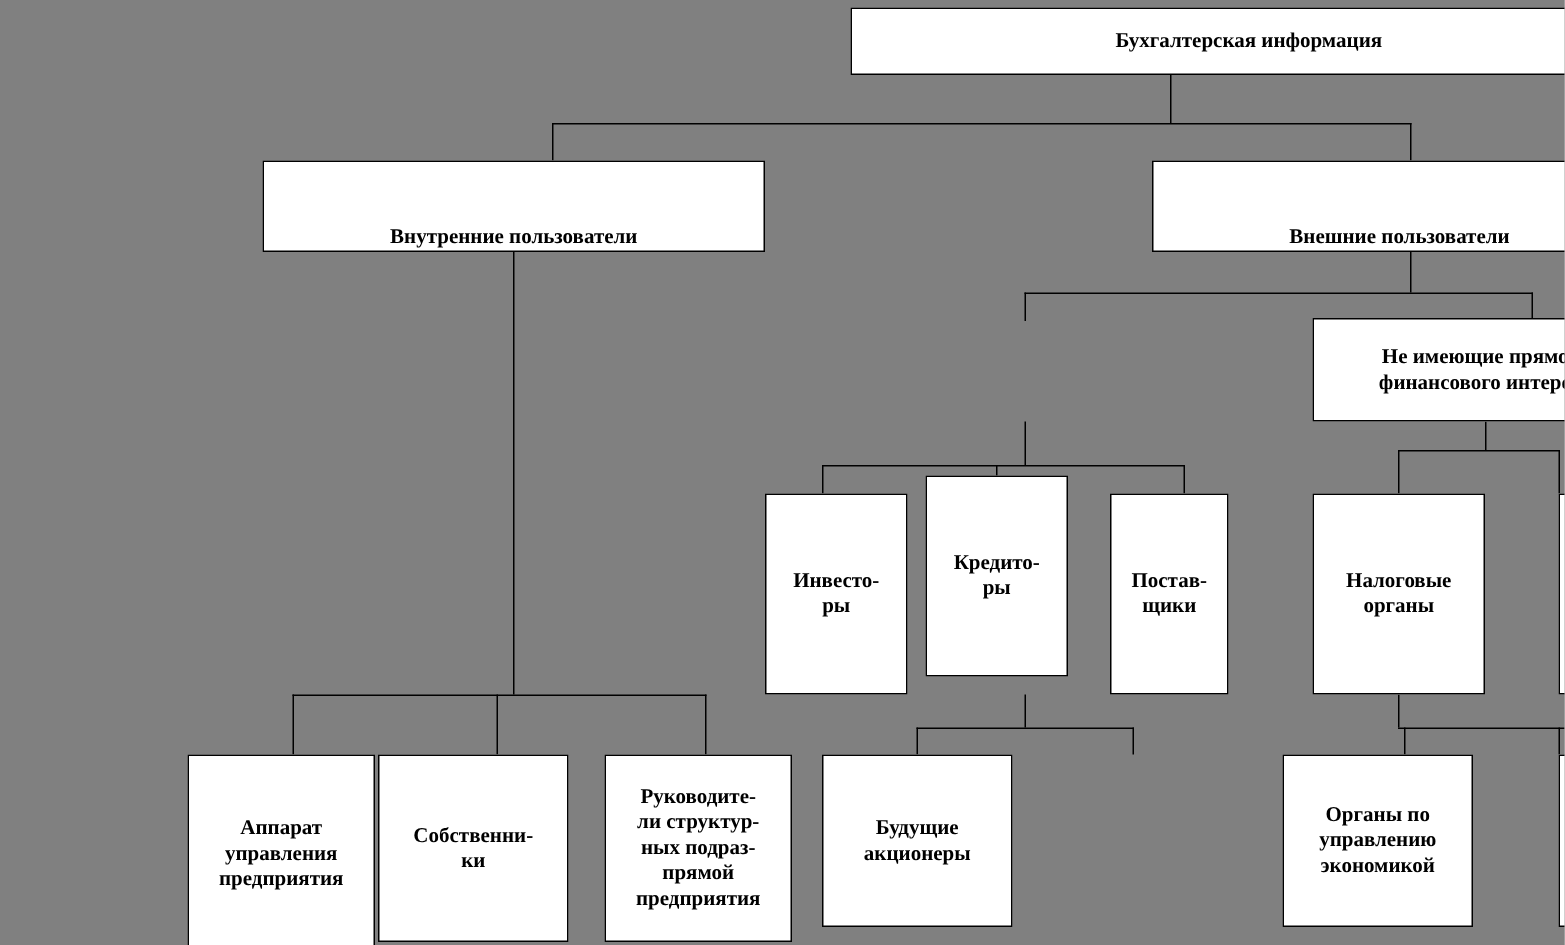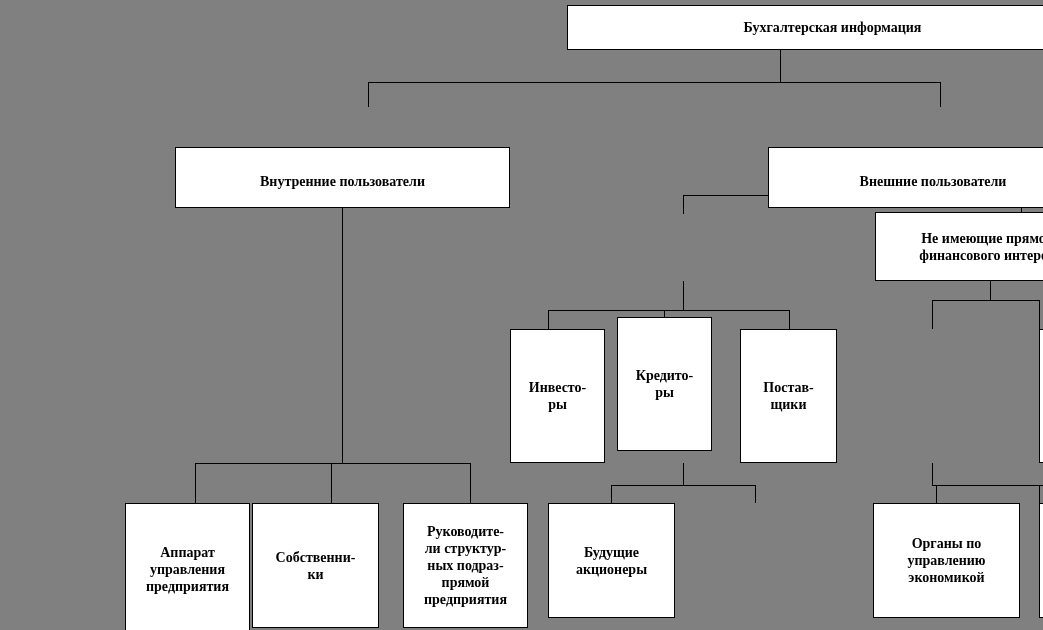--- a/index.html
+++ b/index.html
@@ -15,21 +15,21 @@
   .box {
     position: absolute;
     background: var(--box-fill, #ffffff);
     border: 1px solid var(--line, #000000);
     display: flex;
     align-items: center;
     justify-content: center;
     text-align: center;
     z-index: 2;
   }
-  .box.top { align-items: center; padding-top: 7px; margin-top: 40px; }
+  .box.top { align-items: flex-end; padding-top: 7px; }
   .lbl {
     font-weight: bold;
     font-size: 14px;
     line-height: 17px;
     color: var(--text, #000000);
     white-space: pre-line;
   }
   .hline, .vline { position: absolute; background: var(--line, #000000); z-index: 1; }
   .hline { height: 1px; }
   .vline { width: 1px; }
@@ -97,25 +97,29 @@
   <div class="box" style="left:510px;top:329px;width:95px;height:134px">
     <span class="lbl">Инвесто-
 ры</span>
   </div>
 
   <div class="box" style="left:617px;top:317px;width:95px;height:134px">
     <span class="lbl">Кредито-
 ры</span>
   </div>
 
-  <div class="box" style="left:740px;top:329px;width:97px;height:134px">
+  <div class="box" style="left:740px;top:329px;width:79px;height:134px">
     <span class="lbl">Постав-
 щики</span>
   </div>
 
+  <div class="box" style="left:875px;top:329px;width:115px;height:134px">
+    <span class="lbl">Налоговые
+органы</span>
+  </div>
 
   <div class="box" style="left:1039px;top:329px;width:70px;height:134px">
     <span class="lbl"></span>
   </div>
 
   <div class="box" style="left:125px;top:503px;width:125px;height:133px">
     <span class="lbl">Аппарат
 управления
 предприятия</span>
   </div>
@@ -132,21 +136,21 @@
 прямой
 предприятия</span>
   </div>
 
   <div class="box" style="left:548px;top:503px;width:127px;height:115px">
     <span class="lbl">Будущие
 акционеры</span>
   </div>
 
 
-  <div class="box" style="left:873px;top:503px;width:147px;height:115px">
+  <div class="box" style="left:855px;top:503px;width:127px;height:115px">
     <span class="lbl">Органы по
 управлению
 экономикой</span>
   </div>
 
   <div class="box" style="left:1039px;top:503px;width:70px;height:115px">
     <span class="lbl"></span>
   </div>
 
 </div>

